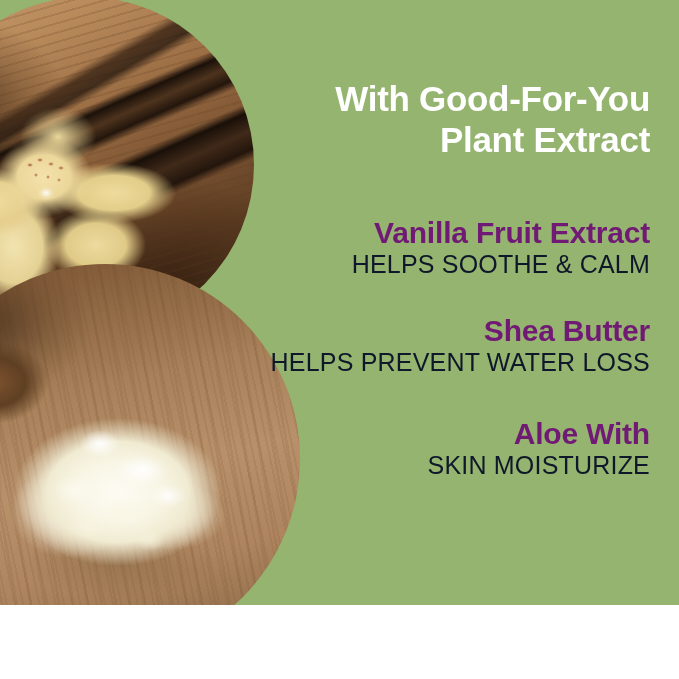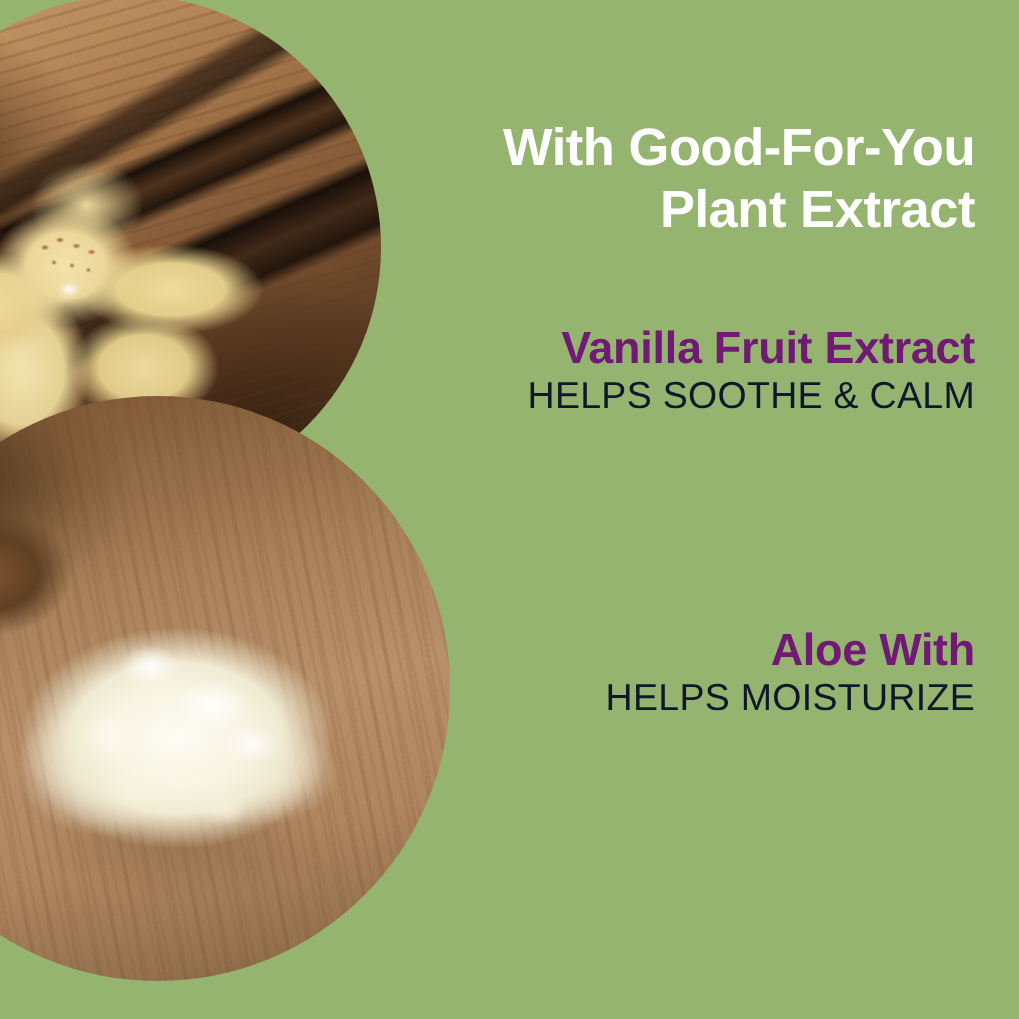--- a/index.html
+++ b/index.html
@@ -8,21 +8,21 @@
   }
   body {
     width: 679px;
     height: 679px;
     overflow: hidden;
     font-family: "Liberation Sans", sans-serif;
   }
   #poster {
     position: relative;
     width: 679px;
-    height: 679px;
+    height: 605px;
     background: #95b46f;
     overflow: hidden;
     text-decoration: underline;
   }
 
   
   .photo-circle {
     position: absolute;
     border-radius: 50%;
     overflow: hidden;
@@ -172,20 +172,24 @@
     <div id="headline">
       <span class="line">With Good-For-You</span>
       <span class="line">Plant Extract</span>
     </div>
 
     <div class="ingredient" id="ingredient-vanilla">
       <span class="name">Vanilla Fruit Extract</span>
       <span class="benefit">HELPS SOOTHE &amp; CALM</span>
     </div>
 
+    <div class="ingredient" id="ingredient-shea">
+      <span class="name">Shea Butter</span>
+      <span class="benefit">HELPS PREVENT WATER LOSS</span>
+    </div>
 
     <div class="ingredient" id="ingredient-aloe">
       <span class="name">Aloe With</span>
-      <span class="benefit">HELPS MOISTURIZE</span>
+      <span class="benefit">SKIN MOISTURIZE</span>
     </div>
 
   </div>
 </div>
 
 </body></html>

